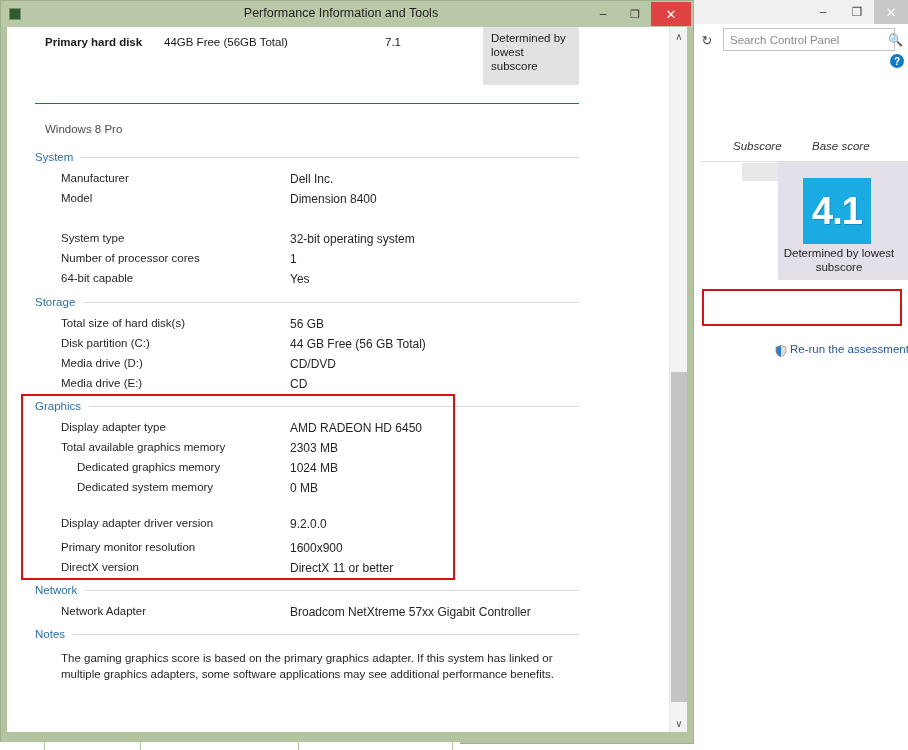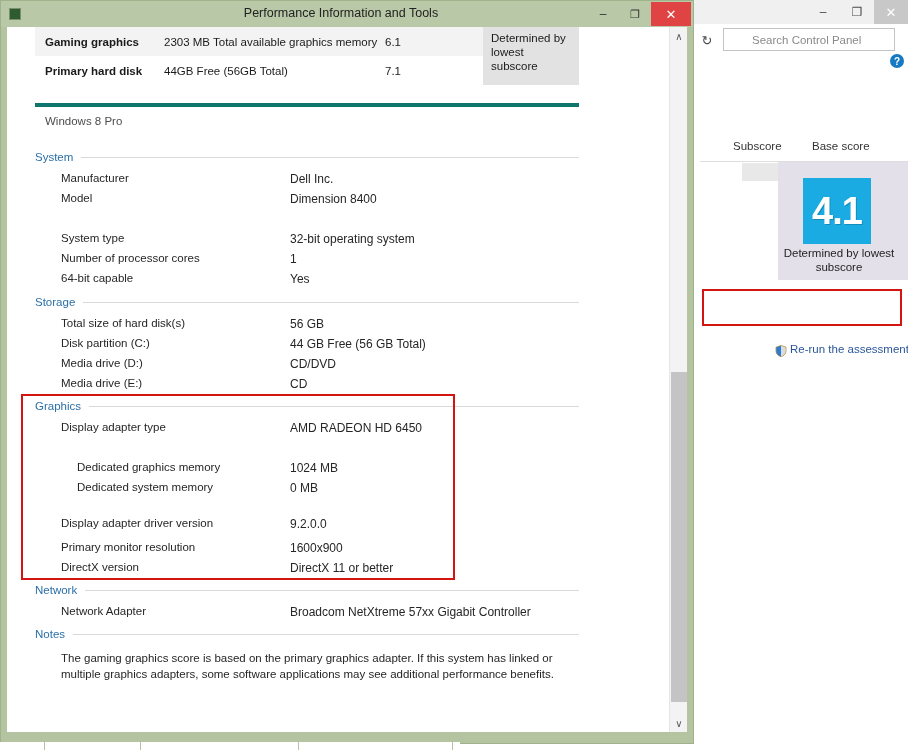--- a/index.html
+++ b/index.html
@@ -35,41 +35,41 @@
     background: #ffffff;
   }
   #refresh-ico {
     position: absolute; left: 4px; top: 4px; width: 26px; height: 24px;
     display: flex; align-items: center; justify-content: center;
     font-size: 13px; color: #4c4c4c;
   }
   #search-box {
     position: absolute; left: 33px; top: 4px; width: 172px; height: 23px;
     border: 1px solid #c4c4c4; background: #ffffff;
-    display: flex; align-items: center; padding-left: 22px;
+    display: flex; align-items: center;
   }
   #search-box input {
     flex: 1; border: 0; outline: none; height: 100%;
     font-family: "Liberation Sans", sans-serif;
     font-size: 11.5px; color: #6d6d6d; padding: 0 4px 0 6px;
     background: transparent;
   }
   #search-box input::placeholder { color: #8a8a8a; }
   #search-ico { padding-right: 6px; font-size: 12px; color: #555; }
 
   #help-ico {
     position: absolute; left: 890px; top: 54px;
     width: 14px; height: 14px; border-radius: 50%;
     background: #1579c4; color: #fff; font-size: 10px; font-weight: bold;
     display: flex; align-items: center; justify-content: center;
   }
 
   
   #score-header {
-    position: absolute; left: 700px; top: 140px; width: 208px; height: 20px;
+    position: absolute; left: 700px; top: 140px; width: 208px; height: 20px; font-style: italic;
   }
   #score-header .col {
     position: absolute; font-size: 11.5px; color: #333; top: 0;
   }
   #col-sub { left: 33px; }
   #col-base { left: 112px; }
   #score-hr {
     position: absolute; left: 700px; top: 161px; width: 208px;
     height: 1px; background: #dedede;
   }
@@ -183,22 +183,22 @@
   .tc-desc { width: 221px; font-size: 11.5px; color: #1a1a1a; }
   .tc-score { width: 70px; font-size: 11.5px; color: #1a1a1a; }
   .tc-note { width: 124px; font-size: 11.5px; color: #1a1a1a; }
   #det-cell {
     position: absolute; left: 448px; top: 0px; width: 96px; height: 58px;
     background: #e2e2e2; font-size: 11.5px; color: #1a1a1a;
     line-height: 14px; padding: 4px 6px 0 8px;
   }
   #edition-row {
     position: absolute; left: 28px; top: 76px; width: 544px; height: 32px;
-    border-top: 4px solid #0f766e;
-    display: flex; align-items: center;
+    border-top: 1px solid #0f766e;
+    display: flex; align-items: flex-end;
   }
   #edition-row span { padding-left: 10px; font-size: 11.5px; color: #4d4d4d; }
 
   
   .sec-head {
     position: absolute; display: flex; align-items: center; width: 544px; left: 28px;
   }
   .sec-head .lbl { font-size: 11.5px; color: #2a6fa8; white-space: nowrap; padding-right: 8px; text-align: center; }
   .sec-head .rule { flex: 1; height: 1px; background: #d9d9d9; }
 
@@ -298,26 +298,20 @@
         <div class="pitbtn">–</div>
         <div class="pitbtn max">❐</div>
         <div class="pitbtn close">✕</div>
       </div>
     </div>
 
     <div id="pit-client">
       <div id="content">
 
         <div id="top-table">
-          <div class="trow alt">
-            <div class="tc-name">Gaming graphics</div>
-            <div class="tc-desc">2303 MB Total available graphics memory</div>
-            <div class="tc-score">6.1</div>
-            <div class="tc-note"></div>
-          </div>
           <div class="trow">
             <div class="tc-name">Primary hard disk</div>
             <div class="tc-desc">44GB Free (56GB Total)</div>
             <div class="tc-score">7.1</div>
             <div class="tc-note"></div>
           </div>
           <div id="det-cell">Determined by lowest subscore</div>
         </div>
 
         <div id="edition-row">
@@ -371,20 +365,24 @@
         </div>
 
         <div class="sec-head" style="top:373px">
           <span class="lbl">Graphics</span>
           <span class="rule"></span>
         </div>
         <div class="info-row" style="top:394px">
           <span class="k">Display adapter type</span>
           <span class="v">AMD RADEON HD 6450</span>
         </div>
+        <div class="info-row" style="top:414px">
+          <span class="k">Total available graphics memory</span>
+          <span class="v">2303 MB</span>
+        </div>
         <div class="info-row" style="top:434px">
           <span class="k ind">Dedicated graphics memory</span>
           <span class="v">1024 MB</span>
         </div>
         <div class="info-row" style="top:454px">
           <span class="k ind">Dedicated system memory</span>
           <span class="v">0 MB</span>
         </div>
         <div class="info-row" style="top:490px">
           <span class="k">Display adapter driver version</span>

